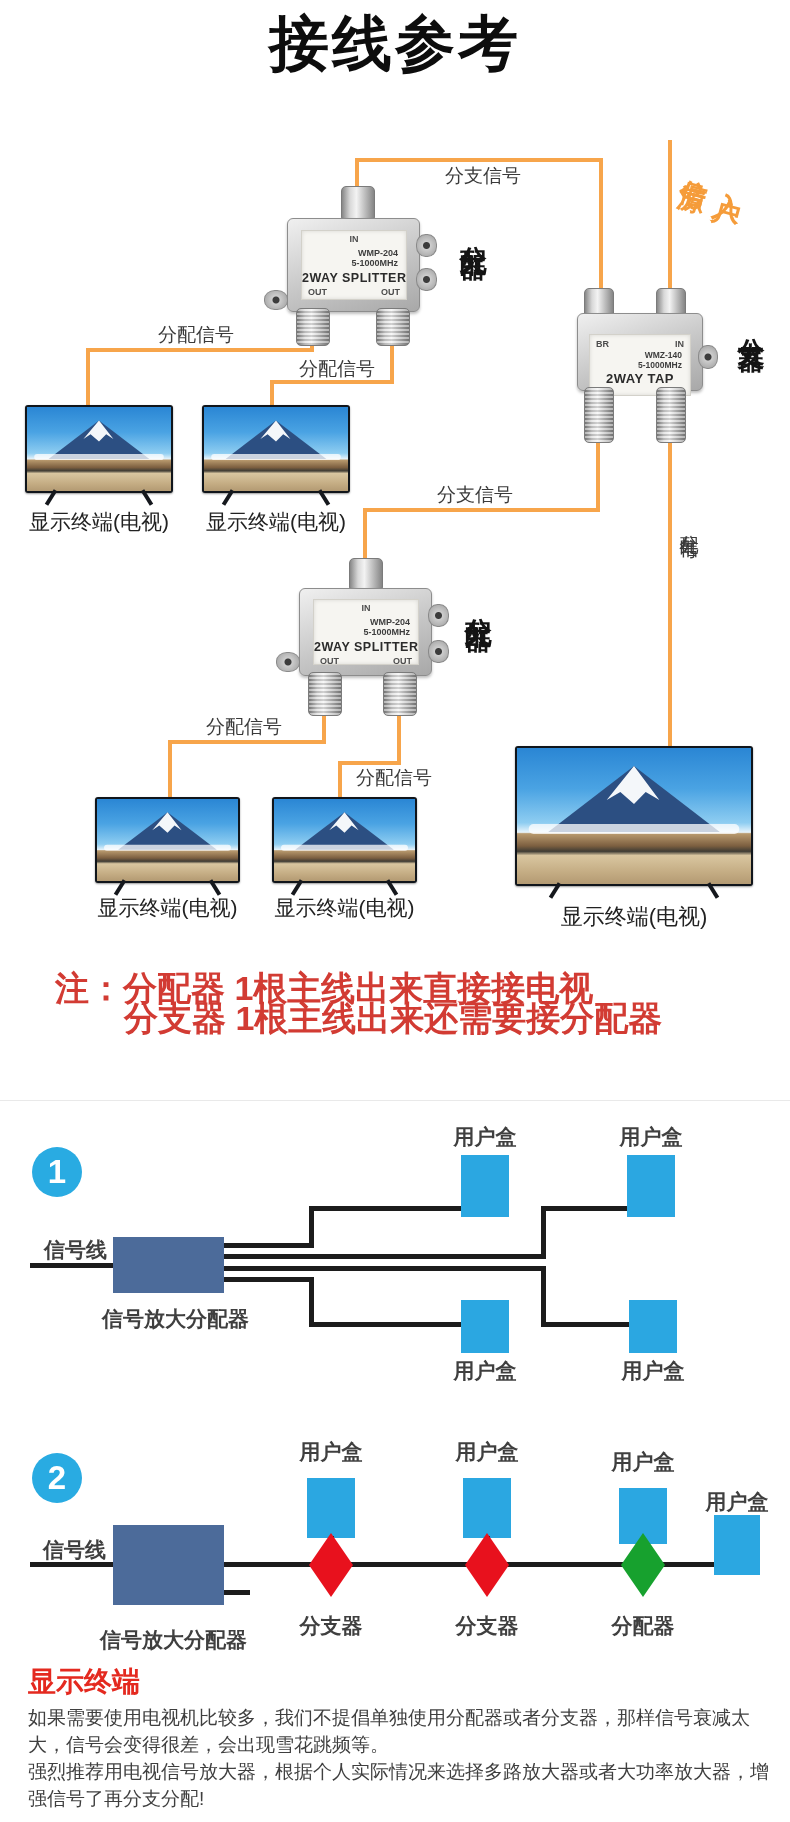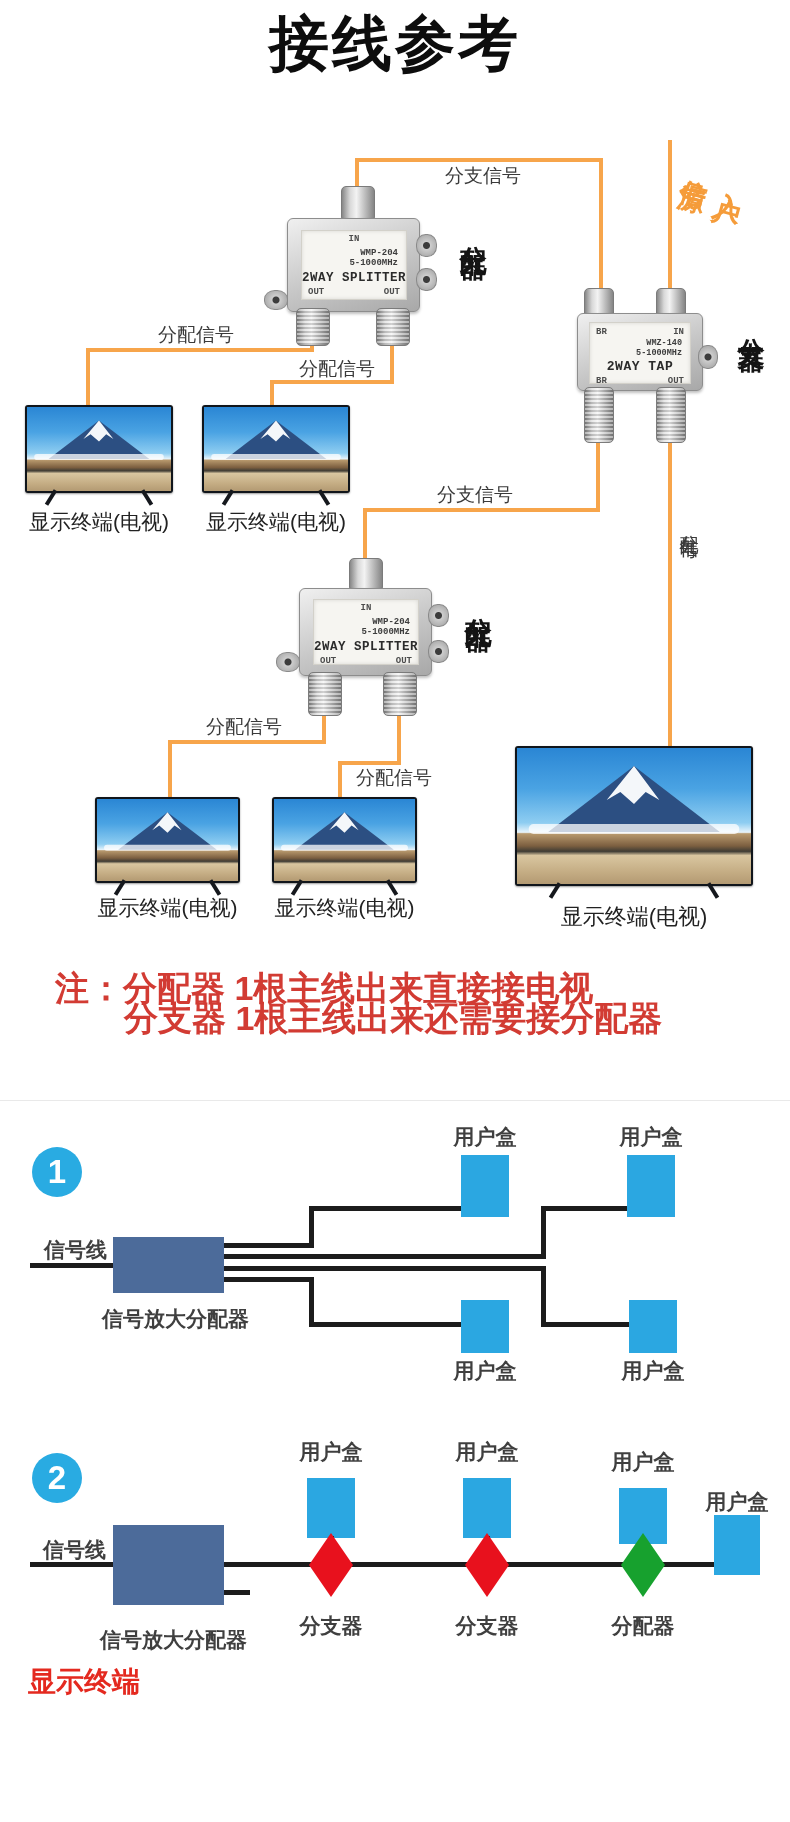--- a/index.html
+++ b/index.html
@@ -16,21 +16,21 @@
   
   .lbl{font-size:19px;color:#3a3a3a;white-space:nowrap;}
   .vlbl{writing-mode:vertical-rl;text-orientation:upright;}
   .sidelbl{writing-mode:vertical-rl;text-orientation:upright;font-size:27px;font-weight:700;
            color:#141414;letter-spacing:5px;}
   .srclbl{writing-mode:vertical-rl;text-orientation:upright;font-weight:700;color:#f59c3a;
           letter-spacing:3px;}
   .cap{font-size:21px;color:#222;text-align:center;white-space:nowrap;}
   
   .devbody{background:linear-gradient(160deg,#f0f0f0,#c6c6c6 55%,#a8a8a8);
-           border:1px solid #8d8d8d;border-radius:6px;box-shadow:0 2px 3px rgba(0,0,0,.25);font-family:Liberation Mono, monospace;}
+           border:1px solid #8d8d8d;border-radius:6px;box-shadow:0 2px 3px rgba(0,0,0,.25);}
   .plate{position:absolute;background:#f6f5f1;border:1px solid #d3d1ca;
          box-shadow:inset 0 0 4px rgba(0,0,0,.12);}
   .pl-in{font-size:9px;font-weight:700;color:#4c4c4c;text-align:center;margin-top:3px;}
   .pl-model{font-size:9px;font-weight:700;color:#3d3d3d;text-align:right;line-height:10px;
             padding-right:8px;margin-top:4px;}
   .pl-type{font-size:12.5px;font-weight:700;color:#2b2b2b;text-align:center;margin-top:3px;
            letter-spacing:.5px;white-space:nowrap;}
   .pl-row{display:flex;justify-content:space-between;padding:0 6px;font-size:9px;
           font-weight:700;color:#4c4c4c;margin-top:2px;}
   .port{background:linear-gradient(90deg,#878787 0%,#d8d8d8 25%,#f3f3f3 45%,#bdbdbd 72%,#858585 100%);
@@ -116,21 +116,21 @@
   <div class="abs ear" style="left:416px;top:234px;width:19px;height:21px"></div>
   <div class="abs ear" style="left:416px;top:268px;width:19px;height:21px"></div>
   <div class="abs ear" style="left:264px;top:290px;width:22px;height:18px"></div>
   <div class="abs port thread" style="left:296px;top:308px;width:32px;height:36px"></div>
   <div class="abs port thread" style="left:376px;top:308px;width:32px;height:36px"></div>
   <div class="abs sidelbl" style="left:455px;top:224px">分配器</div>
 
   <div class="abs port" style="left:584px;top:288px;width:28px;height:28px"></div>
   <div class="abs port" style="left:656px;top:288px;width:28px;height:28px"></div>
   <div class="abs devbody" style="left:577px;top:313px;width:124px;height:76px">
-    <div class="plate" style="left:11px;top:8px;width:100px;height:60px">
+    <div class="plate" style="left:11px;top:20px;width:100px;height:60px">
       <div class="pl-row" style="margin-top:4px">
           <span>BR</span>
           <span>IN</span>
         </div>
       <div class="pl-model" style="margin-top:1px;font-size:8.5px"><span>WMZ-140</span><br><span>5-1000MHz</span></div>
       <div class="pl-type" style="font-size:13px;margin-top:1px">2WAY TAP</div>
       <div class="pl-row">
           <span>BR</span>
           <span>OUT</span>
         </div>
@@ -284,14 +284,16 @@
 
   <div class="abs glbl" style="left:291px;top:1612px;width:80px">分支器</div>
   <div class="abs glbl" style="left:447px;top:1612px;width:80px">分支器</div>
   <div class="abs glbl" style="left:603px;top:1612px;width:80px">分配器</div>
 
   <div class="abs glbl" style="left:43px;top:1536px">信号线</div>
   <div class="abs slatebox" style="left:113px;top:1525px;width:111px;height:80px"></div>
   <div class="abs glbl" style="left:100px;top:1626px;width:145px">信号放大分配器</div>
 
   <div class="abs warnhead" style="left:28px;top:1663px">显示终端</div>
+  <div class="abs warnbody" style="left:28px;top:1704px">如果需要使用电视机比较多，我们不提倡单独使用分配器或者分支器，那样信号衰减太大，信号会变得很差，会出现雪花跳频等。
+强烈推荐用电视信号放大器，根据个人实际情况来选择多路放大器或者大功率放大器，增强信号了再分支分配!</div>
 
 </div>
 
 </body></html>

